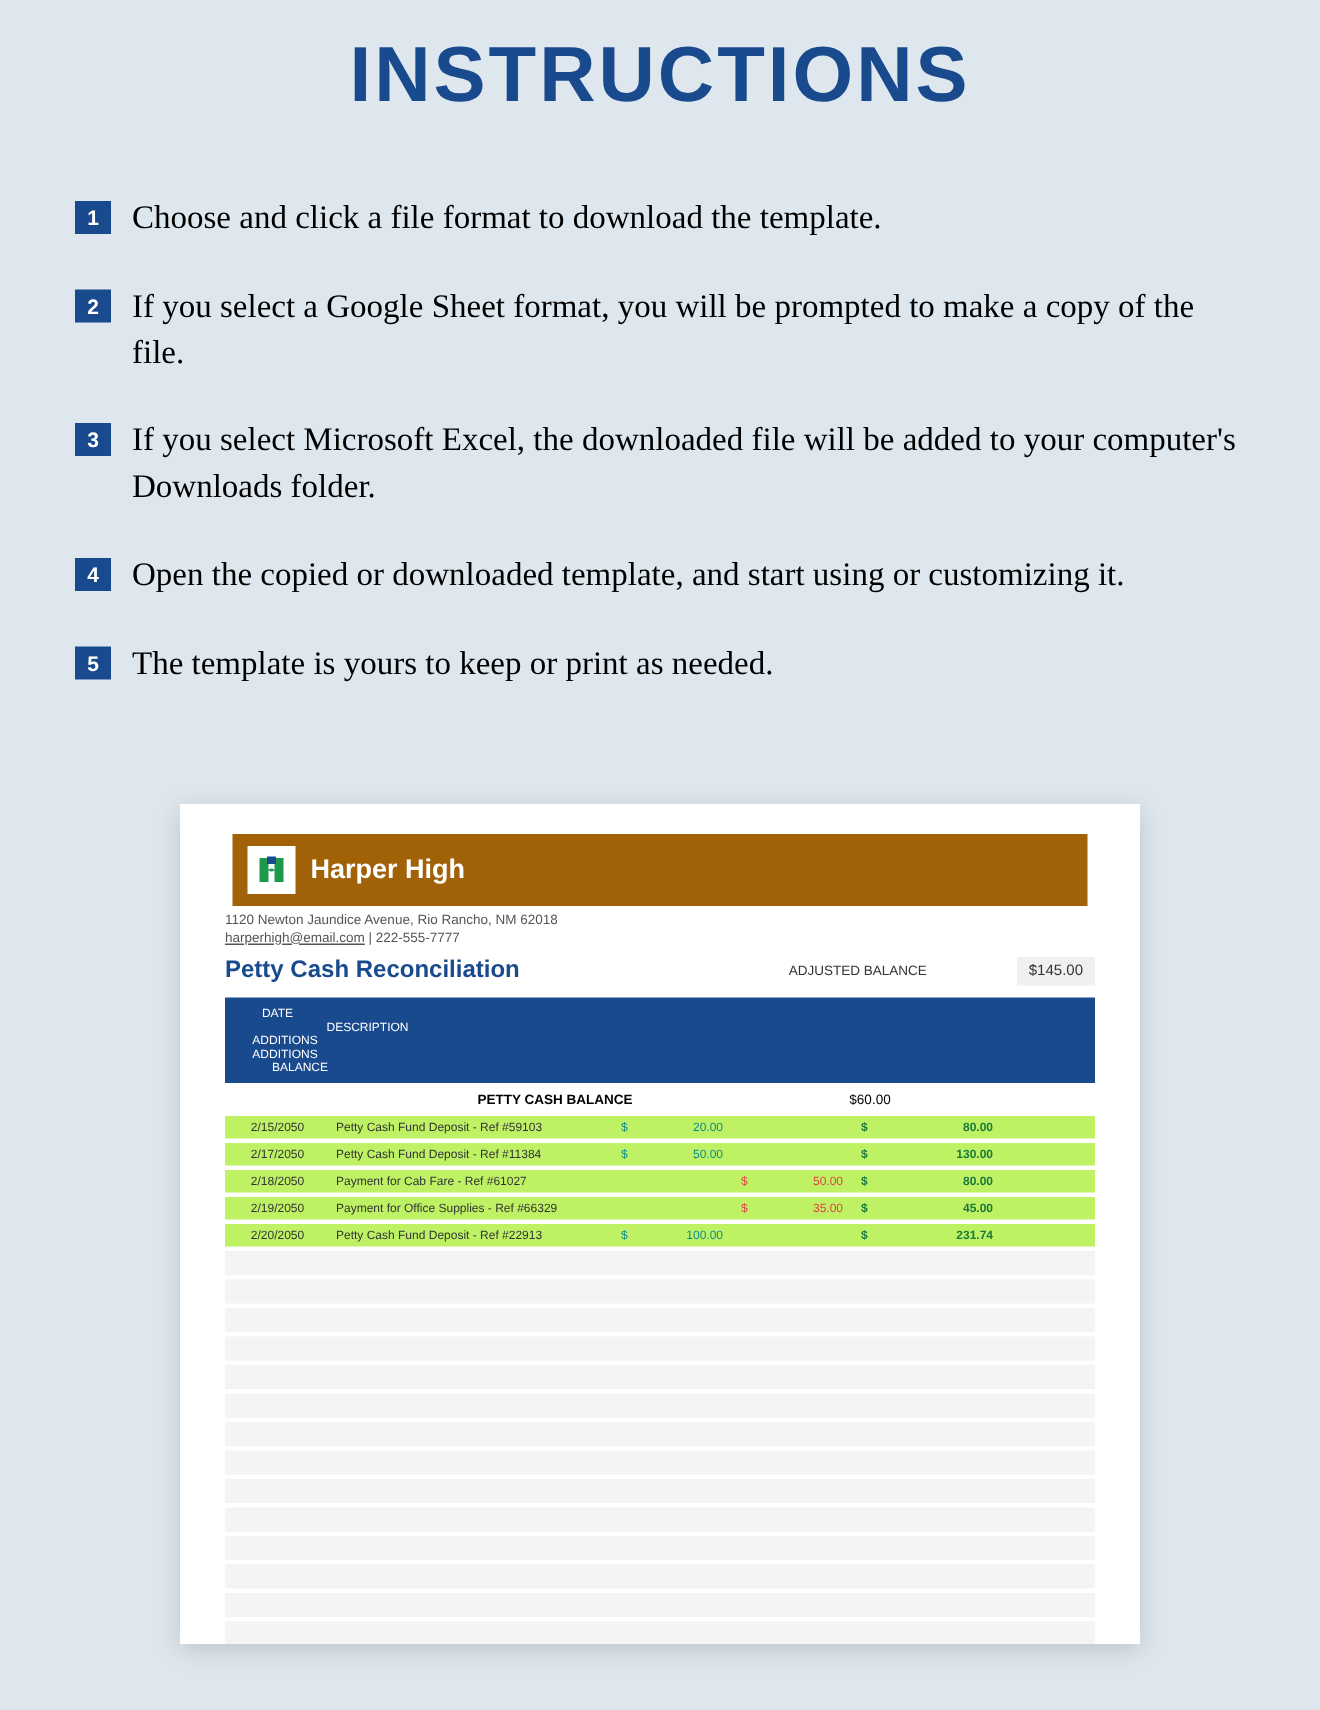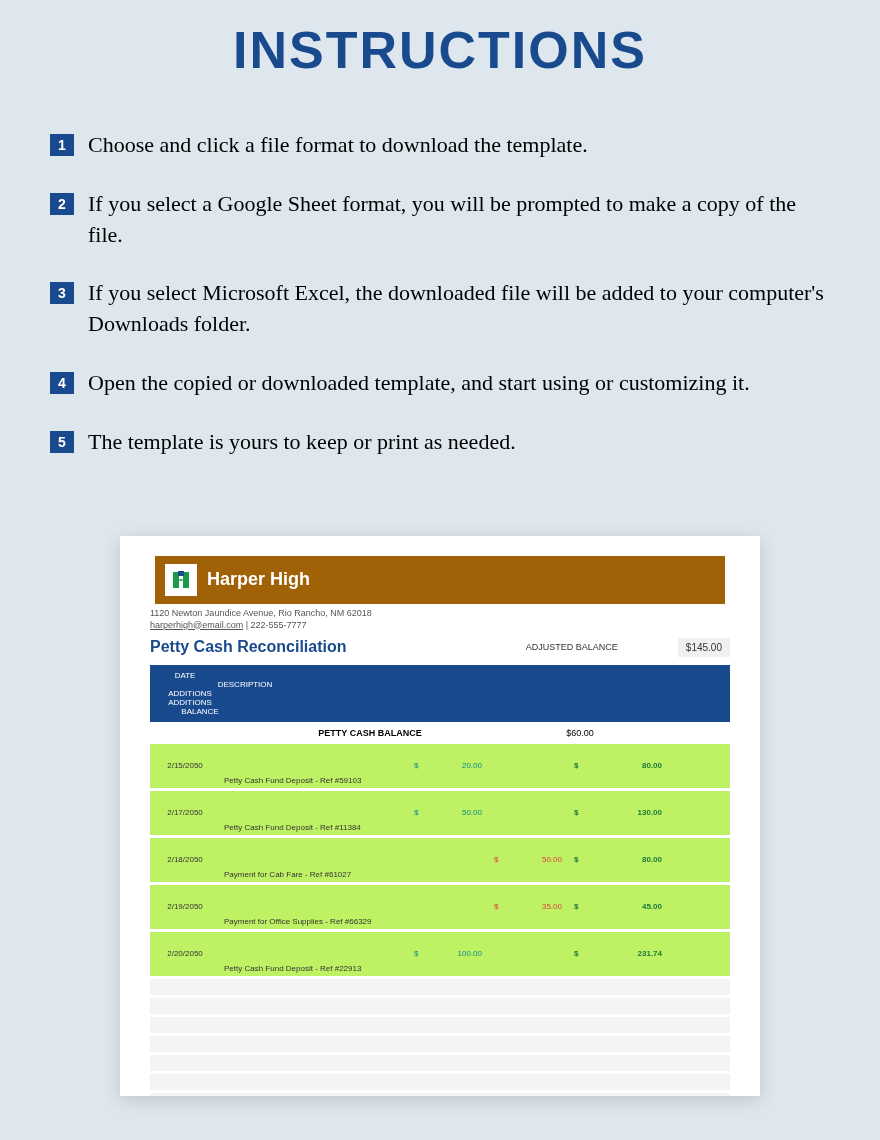--- a/index.html
+++ b/index.html
@@ -155,21 +155,21 @@
   display: flex;
   margin: 0 30px;
   font-size: 8px;
   color: #333;
   background: #bef264;
   margin-bottom: 3px;
   padding: 3px 0;
   align-items: center;
 }
 .trow .c-date { text-align: center; }
-.trow .c-desc { text-align: left; padding-left: 4px; margin-top: 29px; }
+.trow .c-desc { text-align: left; padding-left: 4px; }
 .trow .c-add { display: flex; }
 .trow .c-ded { display: flex; }
 .trow .c-bal { display: flex; }
 .cur { width: 12px; text-align: left; padding-left: 4px; }
 .num { flex: 1; text-align: right; padding-right: 8px; }
 .teal { color: #0d8a8a; }
 .red { color: #d44; }
 .green { color: #1a7a3a; font-weight: bold; }
 .empty {
   margin: 0 30px 3px 30px;

